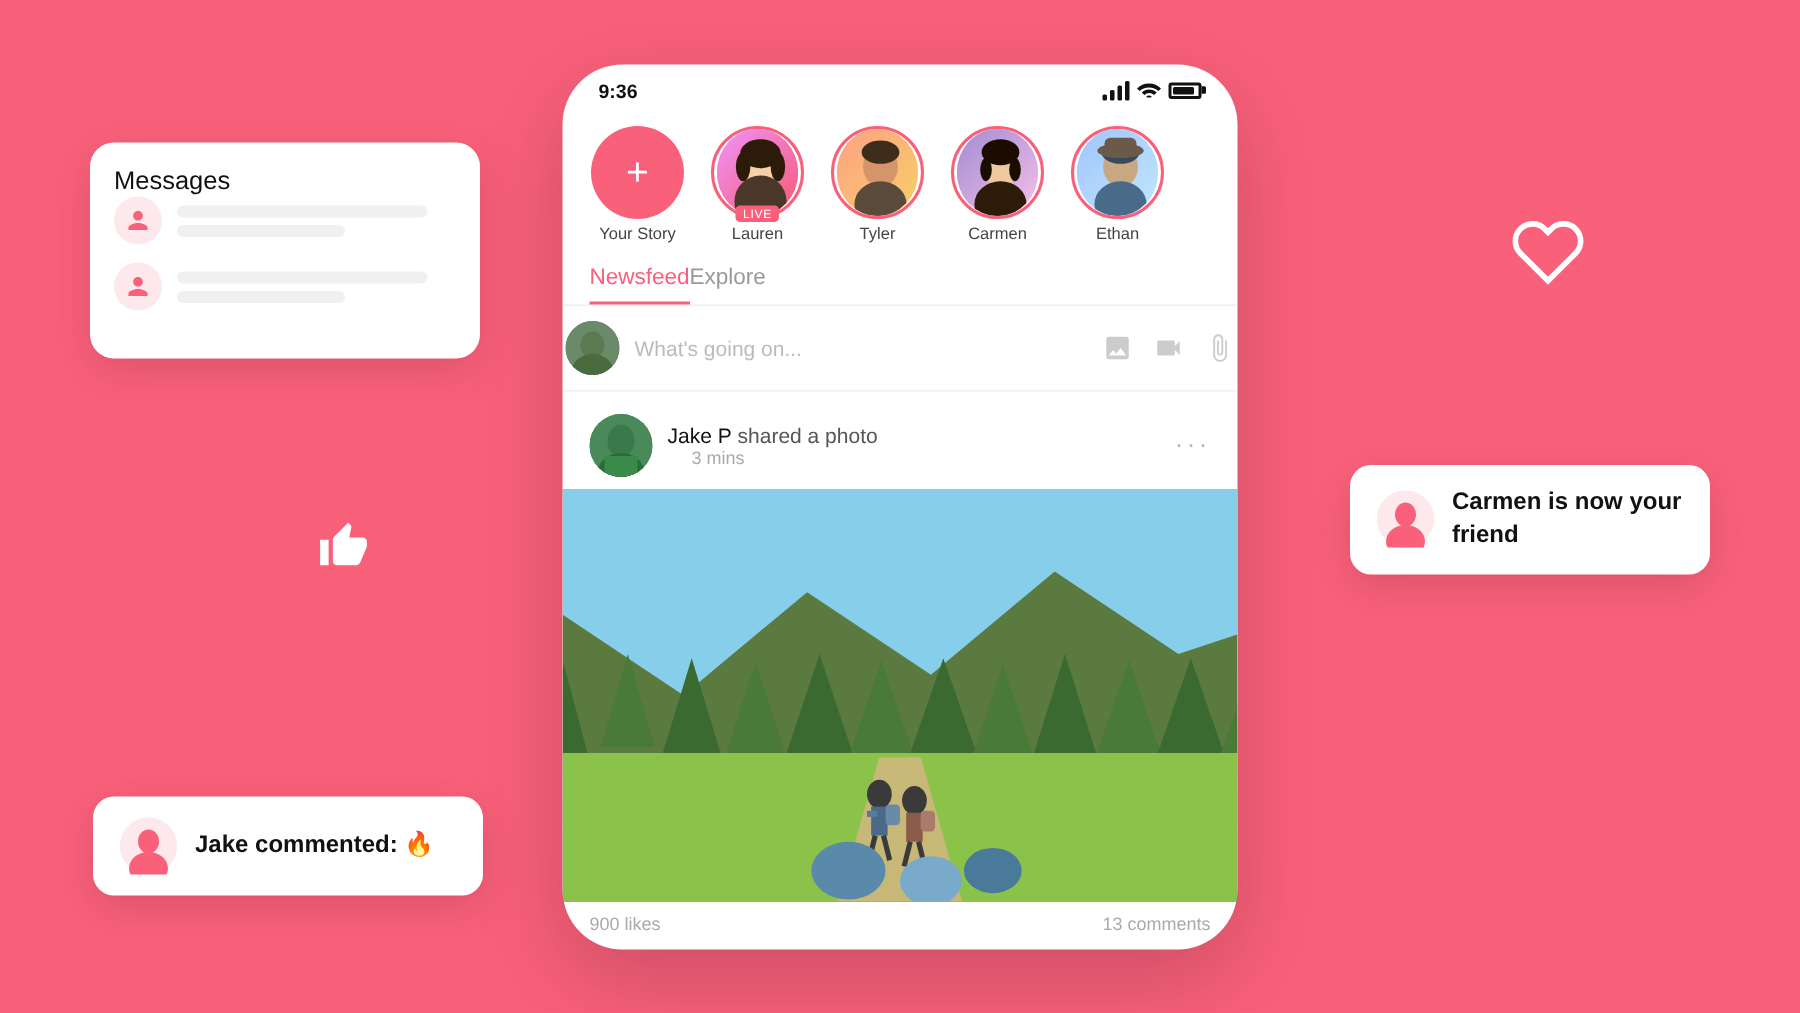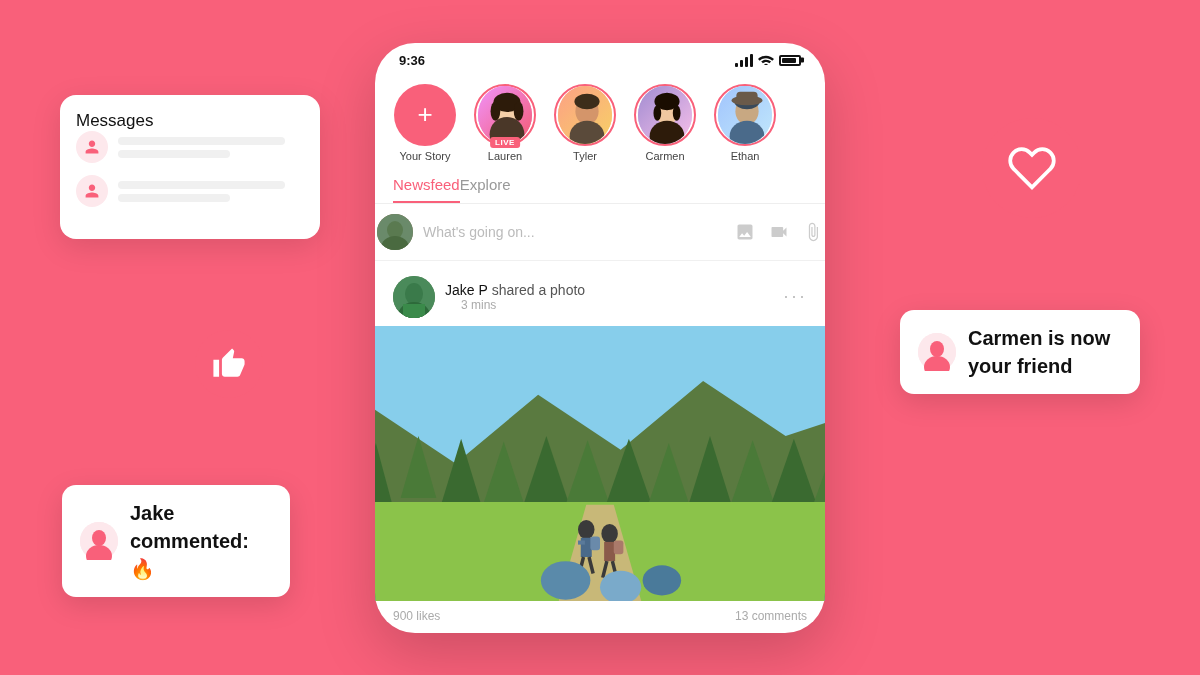--- a/index.html
+++ b/index.html
@@ -124,21 +124,21 @@
       text-align: center;
     }
     .live-badge {
       position: absolute;
       bottom: -4px;
       left: 50%;
       transform: translateX(-50%);
       background: #F9607A;
       color: #fff;
       font-size: 8px;
-      font-weight: 700;
+      font-weight: 400;
       padding: 1px 5px;
       border-radius: 3px;
       letter-spacing: 0.5px;
     }
 
     
     .tabs {
       display: flex;
       padding: 6px 18px 0;
       border-bottom: 1px solid #eee;
@@ -337,29 +337,29 @@
       width: 38px;
       height: 38px;
       border-radius: 50%;
       background: #fde8ec;
       display: flex;
       align-items: center;
       justify-content: center;
       flex-shrink: 0;
     }
     .notif-text {
-      font-size: 20px;
+      font-size: 16px;
       font-weight: 600;
       color: #111;
       line-height: 1.4;
     }
     .jake-card {
       left: 62px;
       bottom: 78px;
-      width: 228px;
+      width: 260px;
     }
     .carmen-card {
       right: 60px;
       top: 310px;
       width: 240px;
     }
 
     
     .laurens-avatar { background: linear-gradient(135deg, #f093fb 0%, #f5576c 100%); }
     .tyler-avatar { background: linear-gradient(135deg, #fda085 0%, #f6d365 100%); }

